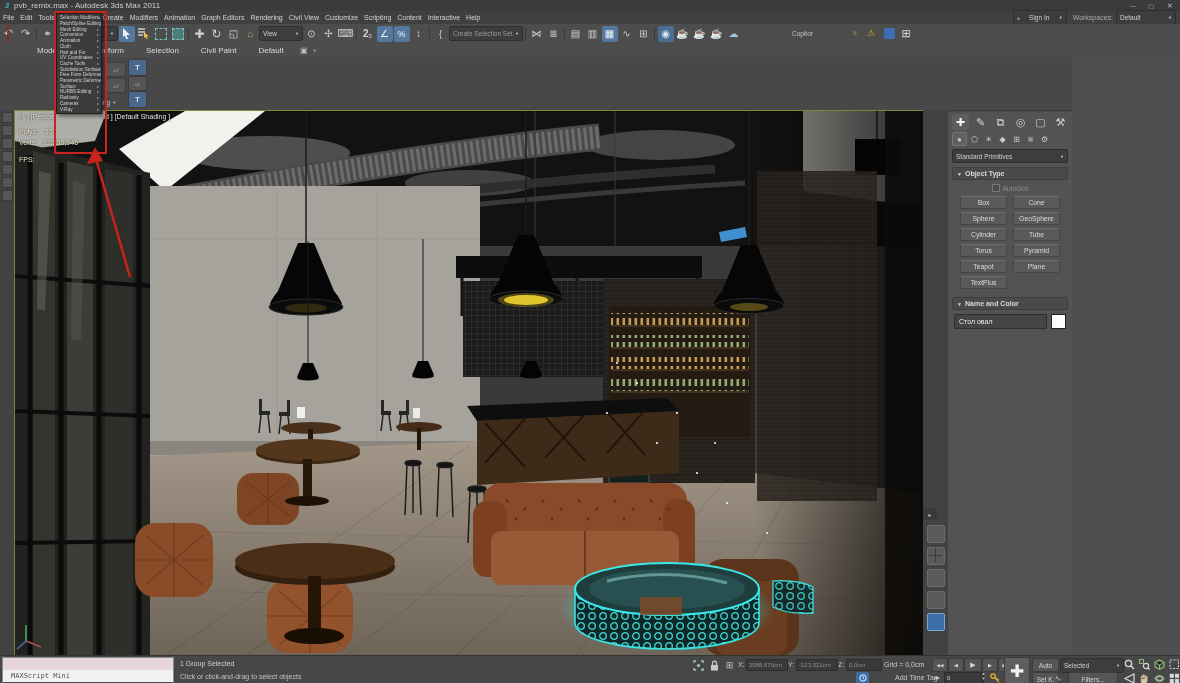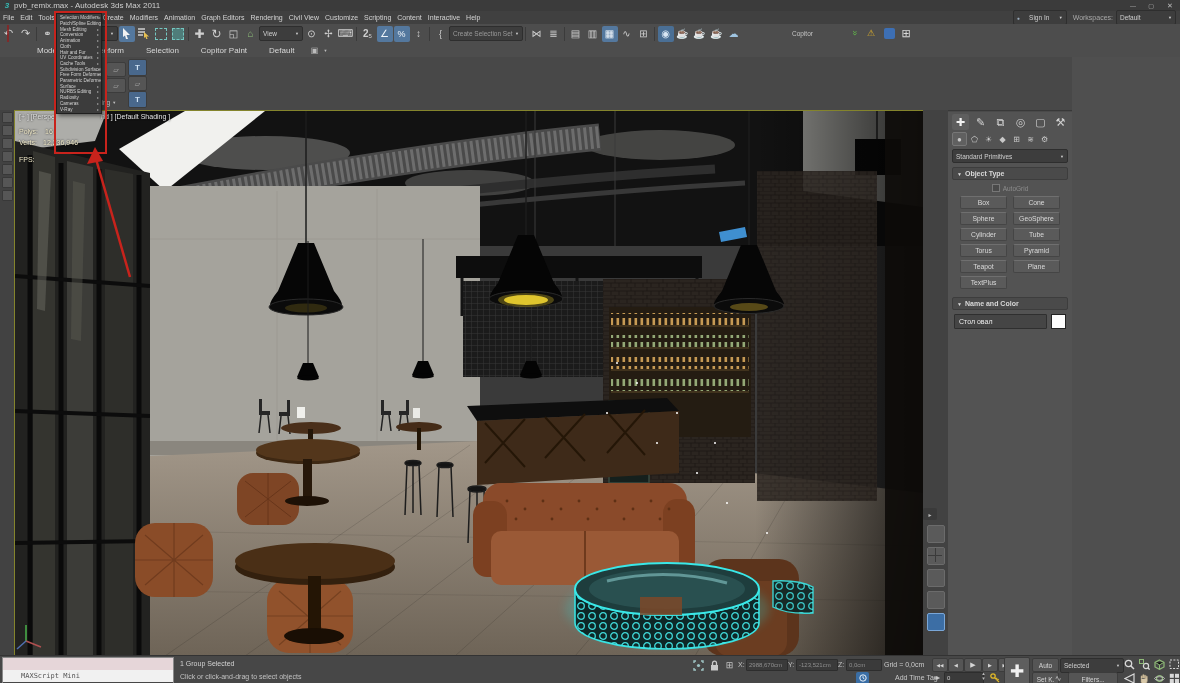--- a/index.html
+++ b/index.html
@@ -176,21 +176,21 @@
     <span class="abs ti" style="left:864px;top:2px;width:14px;height:14px;color:#e2b22a;font-size:9px;">⚠</span>
     <span class="abs" style="left:884px;top:4px;width:11px;height:11px;background:#3d6fb4;border-radius:2px;"></span>
     <span class="abs ti" style="left:899px;top:2px;width:14px;height:14px;font-size:11px;color:#d8d8d8;">⊞</span>
     <span class="abs" style="left:7px;top:1px;width:2px;height:17px;background:#8a2424;opacity:.85;"></span>
   </div>
 
   <div class="abs r" id="ribbontabs" style="padding-left:26px;">
     <span class="rtab">Modeling</span>
     <span class="rtab">Freeform</span>
     <span class="rtab">Selection</span>
-    <span class="rtab">Copitor Paint</span>
+    <span class="rtab">Civil Paint</span>
     <span class="rtab">Default</span>
     <span class="ti" style="width:18px;color:#bcbcbc;font-size:8px;">▣</span>
     <span class="ti" style="font-size:4px;color:#bcbcbc;">▼</span>
   </div>
 
   <div class="abs" id="ribbonbody">
     <span class="abs sbtn" style="left:106px;top:5px;width:18px;height:13px;font-size:7px;color:#aaa;">▱</span>
     <span class="abs sbtn" style="left:106px;top:21px;width:18px;height:13px;font-size:7px;color:#aaa;">▱</span>
     <span class="abs sbtn" style="left:128px;top:2px;width:17px;height:15px;background:#49688c;color:#cfe2f4;font-size:8px;font-weight:bold;">
         <span>T</span>
@@ -625,21 +625,21 @@
       <span style="width:13px;height:13px;background:#fdfdfd;border:1px solid #222;"></span>
     </div>
   </div>
 
   <div class="abs" style="left:1072px;top:57px;width:108px;height:598px;background:#4f4f4f;"></div>
 
   <div class="abs" id="statusbar">
 
     <div class="abs" style="left:2px;top:1px;width:170px;height:25px;border:1px solid #8a8a8a;">
       <div style="height:12px;background:#e6d6d9;"></div>
-      <div style="height:12px;background:#f1f1f1;color:#555;font-family:'DejaVu Sans Mono',monospace;font-size:7px;line-height:12px;padding-left:18px;white-space:nowrap;overflow:hidden;">MAXScript Mini</div>
+      <div style="height:12px;background:#f1f1f1;color:#555;font-family:'DejaVu Sans Mono',monospace;font-size:7px;line-height:12px;padding-left:8px;white-space:nowrap;overflow:hidden;">MAXScript Mini</div>
     </div>
     <span class="abs" style="left:180px;top:4px;color:#d2d2d2;">1 Group Selected</span>
     <span class="abs" style="left:180px;top:17px;color:#c2c2c2;">Click or click-and-drag to select objects</span>
 
     <span class="abs ti" style="left:692px;top:3px;width:13px;height:12px;">
       <svg width="11" height="11" viewBox="0 0 11 11">
         <path d="M1 3V1H3 M8 1H10V3 M10 8V10H8 M3 10H1V8" stroke="#9fc4c4" stroke-width="1.4" fill="none"></path>
         <circle cx="5.5" cy="5.5" r="1.6" fill="#9fc4c4"></circle>
       </svg>
     </span>

